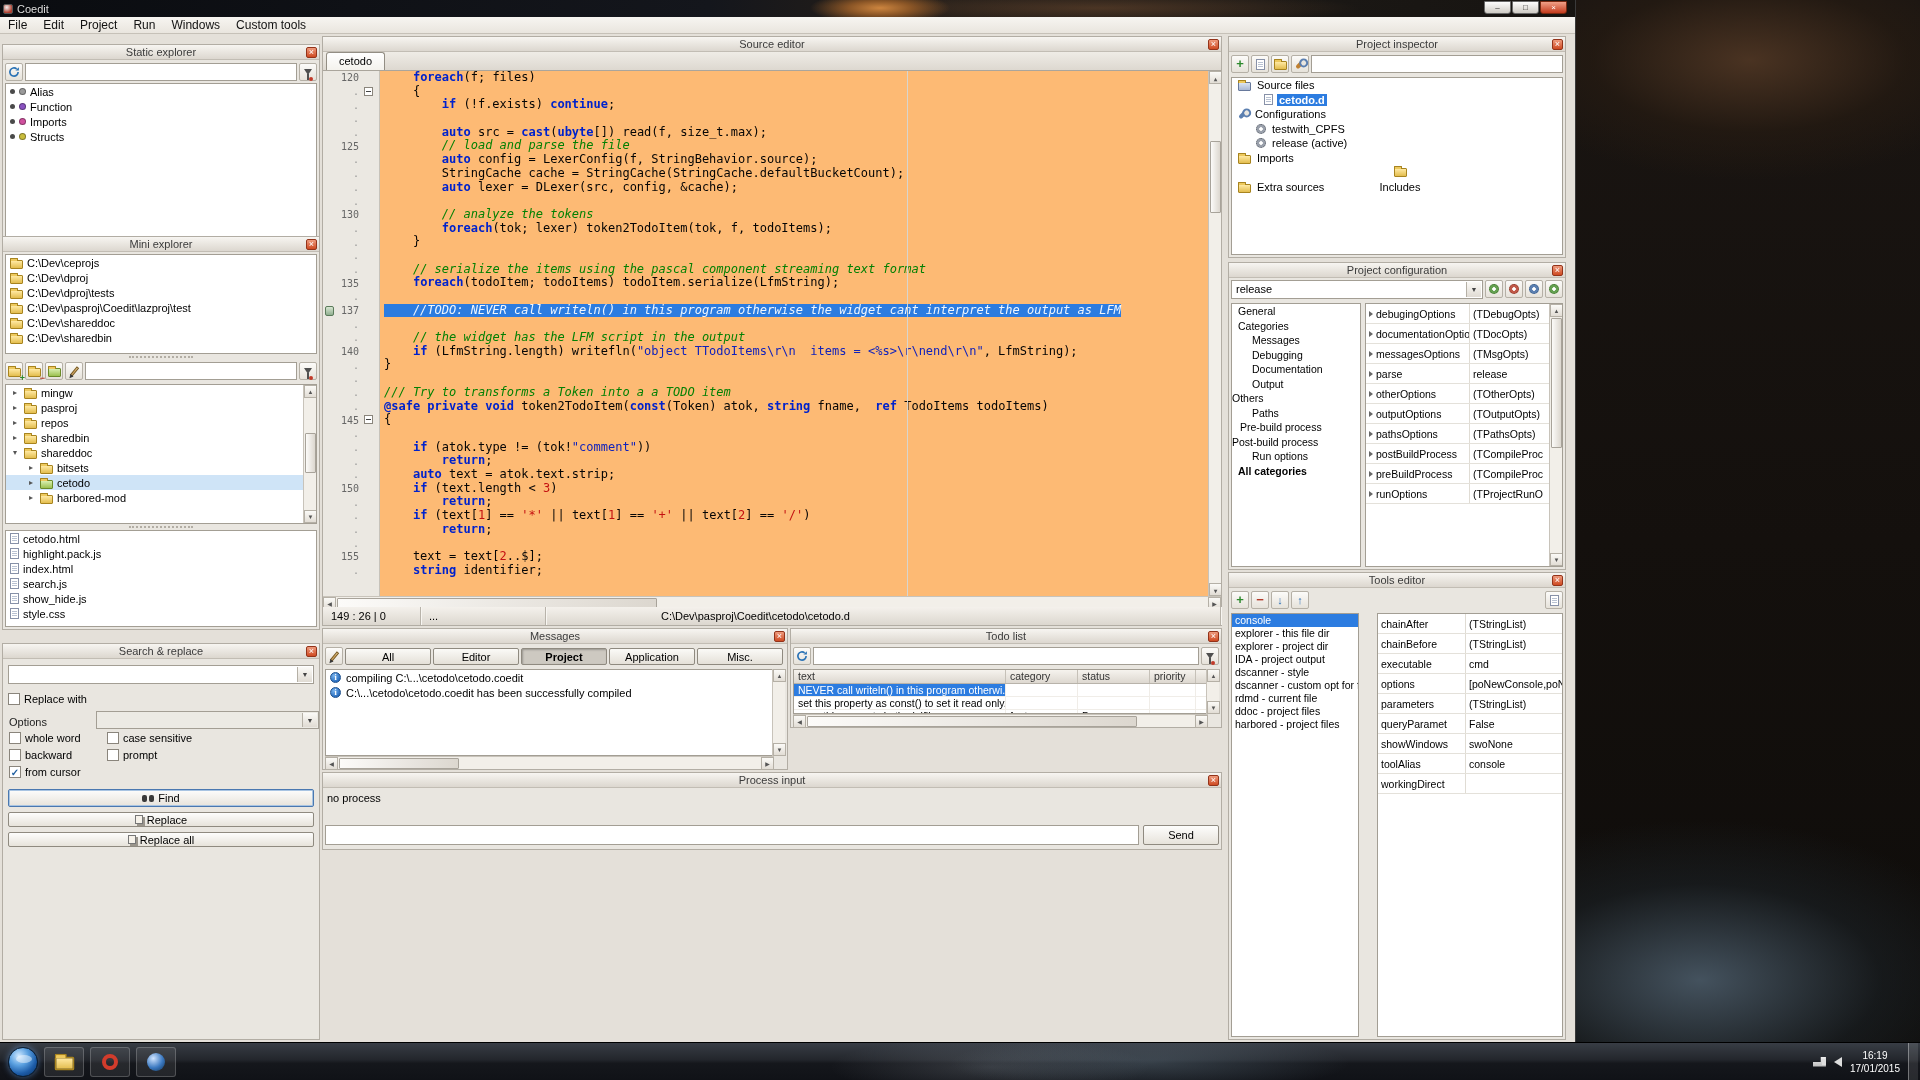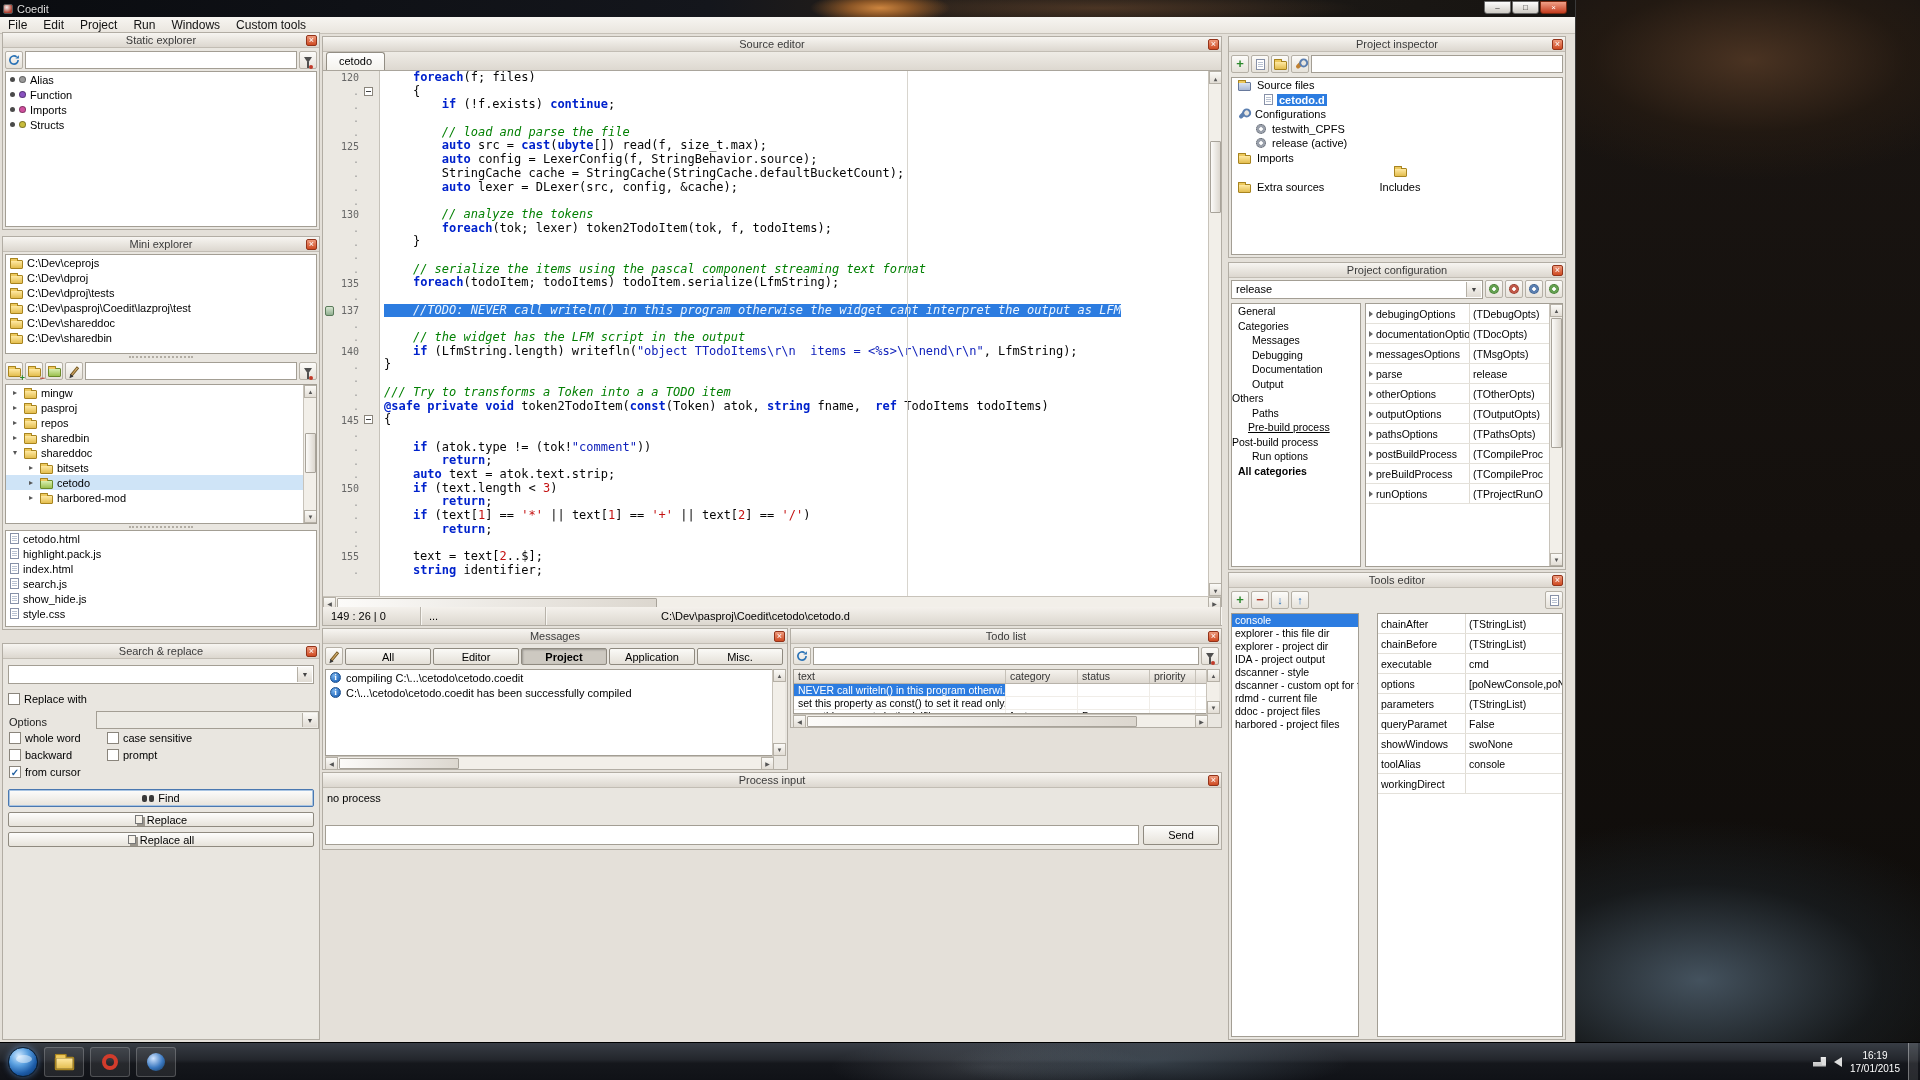--- a/index.html
+++ b/index.html
@@ -74,21 +74,21 @@
   .sbh{position:absolute;height:13px;background:#f2efe9;border-top:1px solid #c8c3ba}
   .sb-arr{position:absolute;width:13px;height:13px;font-size:6px;color:#555;text-align:center;line-height:13px;
     background:linear-gradient(#fbfaf7,#e2ddd5);border:1px solid #b5b0a6}
   .sbv .sb-arr.a1{top:0;left:0}.sbv .sb-arr.a2{bottom:0;left:0}
   .sbh .sb-arr.a1{left:0;top:0}.sbh .sb-arr.a2{right:0;top:0}
   .sb-thumb{position:absolute;background:linear-gradient(90deg,#fcfbf9,#dcd7cf);border:1px solid #a8a39a;border-radius:1px}
   .sbh .sb-thumb{top:1px;height:11px}
   .sbv .sb-thumb{left:1px;width:11px}
 
   
-  #p-static{left:2px;top:32px;width:318px;height:198px}
+  #p-static{left:2px;top:44px;width:318px;height:198px}
   #p-static .tree{position:absolute;left:2px;top:38px;right:2px;bottom:2px;overflow:hidden}
   .sx-row{display:flex;align-items:center;height:15px;padding-left:4px;gap:4px}
   .sx-dot1{width:5px;height:5px;border-radius:50%;background:#4a4a4a}
   .sx-dot2{width:7px;height:7px;border-radius:50%;border:1px solid rgba(0,0,0,.35)}
   .sx-lbl{font-size:11px}
 
   #p-mini{left:2px;top:236px;width:318px;height:394px}
   #p-mini .favorites{position:absolute;left:2px;top:17px;right:2px;height:100px;overflow:hidden}
   .dotsep{position:absolute;left:40%;right:40%;height:3px;border-top:2px dotted #b2ada4}
   #p-mini .sep1{top:119px}
@@ -116,21 +116,21 @@
   #p-search .opts{position:absolute;left:6px;top:88px;right:5px;display:grid;grid-template-columns:98px 1fr;row-gap:5px}
   .cb-row{display:flex;align-items:center;gap:4px}
   #p-search .find-btn{position:absolute;left:5px;top:145px;right:5px;height:18px;border-color:#4a78b0;box-shadow:0 0 0 1px #a8c4e2 inset}
   #p-search .repl-btn{position:absolute;left:5px;top:168px;right:5px;height:15px}
   #p-search .repl-all-btn{position:absolute;left:5px;top:188px;right:5px;height:15px}
 
   
   #p-editor{left:322px;top:36px;width:900px;height:590px}
   .tabbar{position:absolute;left:0;top:15px;right:0;height:19px;background:linear-gradient(#efece6,#ddd8d0);border-bottom:1px solid #aaa59c;display:flex;align-items:flex-end;padding-left:3px}
   .tab{height:18px;padding:2px 12px 0;background:linear-gradient(#ffffff,#f4f2ed);border:1px solid #938e84;border-bottom:none;border-radius:3px 3px 0 0;font-size:11px}
-  .edit-area{position:absolute;left:0;top:34px;right:0;height:525px;background:#ffffff;overflow:hidden;
+  .edit-area{position:absolute;left:0;top:34px;right:0;height:525px;background:#fdba74;overflow:hidden;
     font-family:"DejaVu Sans Mono","Liberation Mono",monospace;font-size:12px}
   :root{--lh:13.7px}
   .gutter{position:absolute;left:0;top:0;bottom:0;width:57px;background:#ebe8e2;border-right:1px solid #c6c2ba}
   .gut-row{position:relative;height:var(--lh);display:flex;align-items:center}
   .gnum{width:38px;text-align:right;font-size:10px;color:#666;padding-right:2px}
   .gnum.dot{color:#999}
   .foldcol{width:16px;position:relative;height:100%}
   .foldbox{position:absolute;left:3px;top:2px;width:9px;height:9px;background:#fff;border:1px solid #8a857c}
   .foldbox::after{content:"";position:absolute;left:1px;top:3px;width:5px;height:1px;background:#444}
   .bm{position:absolute;left:2px;top:2px;width:9px;height:10px;border-radius:2px;background:linear-gradient(#d8e6d2,#8fae8f);border:1px solid #5a7a5a}
@@ -645,22 +645,22 @@
               <span class="gnum dot">.</span>
               <span class="foldcol"></span>
             </div>
           </div>
         <div class="code">
           <div class="margin-line"></div>
         <div class="crow"><span class="cinner"><span class="tk-p">    </span><span class="tk-k">foreach</span><span class="tk-p">(f; files)</span></span></div>
             <div class="crow"><span class="cinner"><span class="tk-p">    {</span></span></div>
             <div class="crow"><span class="cinner"><span class="tk-p">        </span><span class="tk-k">if</span><span class="tk-p"> (!f.exists) </span><span class="tk-k">continue</span><span class="tk-p">;</span></span></div>
             <div class="crow"><span class="cinner"></span></div>
+            <div class="crow"><span class="cinner"><span class="tk-p">        </span><span class="tk-k">auto</span><span class="tk-p"> src = </span><span class="tk-k">cast</span><span class="tk-p">(</span><span class="tk-k">ubyte</span><span class="tk-p">[]) read(f, size_t.max);</span></span></div>
             <div class="crow"><span class="cinner"><span class="tk-p">        </span><span class="tk-c">// load and parse the file</span></span></div>
-            <div class="crow"><span class="cinner"><span class="tk-p">        </span><span class="tk-k">auto</span><span class="tk-p"> src = </span><span class="tk-k">cast</span><span class="tk-p">(</span><span class="tk-k">ubyte</span><span class="tk-p">[]) read(f, size_t.max);</span></span></div>
             <div class="crow"><span class="cinner"><span class="tk-p">        </span><span class="tk-k">auto</span><span class="tk-p"> config = LexerConfig(f, StringBehavior.source);</span></span></div>
             <div class="crow"><span class="cinner"><span class="tk-p">        StringCache cache = StringCache(StringCache.defaultBucketCount);</span></span></div>
             <div class="crow"><span class="cinner"><span class="tk-p">        </span><span class="tk-k">auto</span><span class="tk-p"> lexer = DLexer(src, config, &amp;cache);</span></span></div>
             <div class="crow"><span class="cinner"></span></div>
             <div class="crow"><span class="cinner"><span class="tk-p">        </span><span class="tk-c">// analyze the tokens</span></span></div>
             <div class="crow"><span class="cinner"><span class="tk-p">        </span><span class="tk-k">foreach</span><span class="tk-p">(tok; lexer) token2TodoItem(tok, f, todoItems);</span></span></div>
             <div class="crow"><span class="cinner"><span class="tk-p">    }</span></span></div>
             <div class="crow"><span class="cinner"></span></div>
             <div class="crow"><span class="cinner"><span class="tk-p">    </span><span class="tk-c">// serialize the items using the pascal component streaming text format</span></span></div>
             <div class="crow"><span class="cinner"><span class="tk-p">    </span><span class="tk-k">foreach</span><span class="tk-p">(todoItem; todoItems) todoItem.serialize(LfmString);</span></span></div>
@@ -905,21 +905,21 @@
       </div>
       <div class="cats">
           <div class="cat-row" style="padding-left: 6px;">General</div>
           <div class="cat-row" style="padding-left: 6px;">Categories</div>
           <div class="cat-row" style="padding-left: 20px;">Messages</div>
           <div class="cat-row" style="padding-left: 20px;">Debugging</div>
           <div class="cat-row" style="padding-left: 20px;">Documentation</div>
           <div class="cat-row" style="padding-left: 20px;">Output</div>
           <div class="cat-row" style="">Others</div>
           <div class="cat-row" style="padding-left: 20px;">Paths</div>
-          <div class="cat-row" style="padding-left: 16px; text-decoration: underline;">Pre-build process</div>
+          <div class="cat-row" style="padding-left: 8px;">Pre-build process</div>
           <div class="cat-row" style="">Post-build process</div>
           <div class="cat-row" style="padding-left: 20px;">Run options</div>
           <div class="cat-row bold" style="padding-left: 6px;">All categories</div>
         </div>
       <div class="grid" id="config-grid">
         <div>
             <div class="pg-row">
               <div class="pg-name">
                 <span class="pg-tri"></span>
                 <span>debugingOptions</span>

